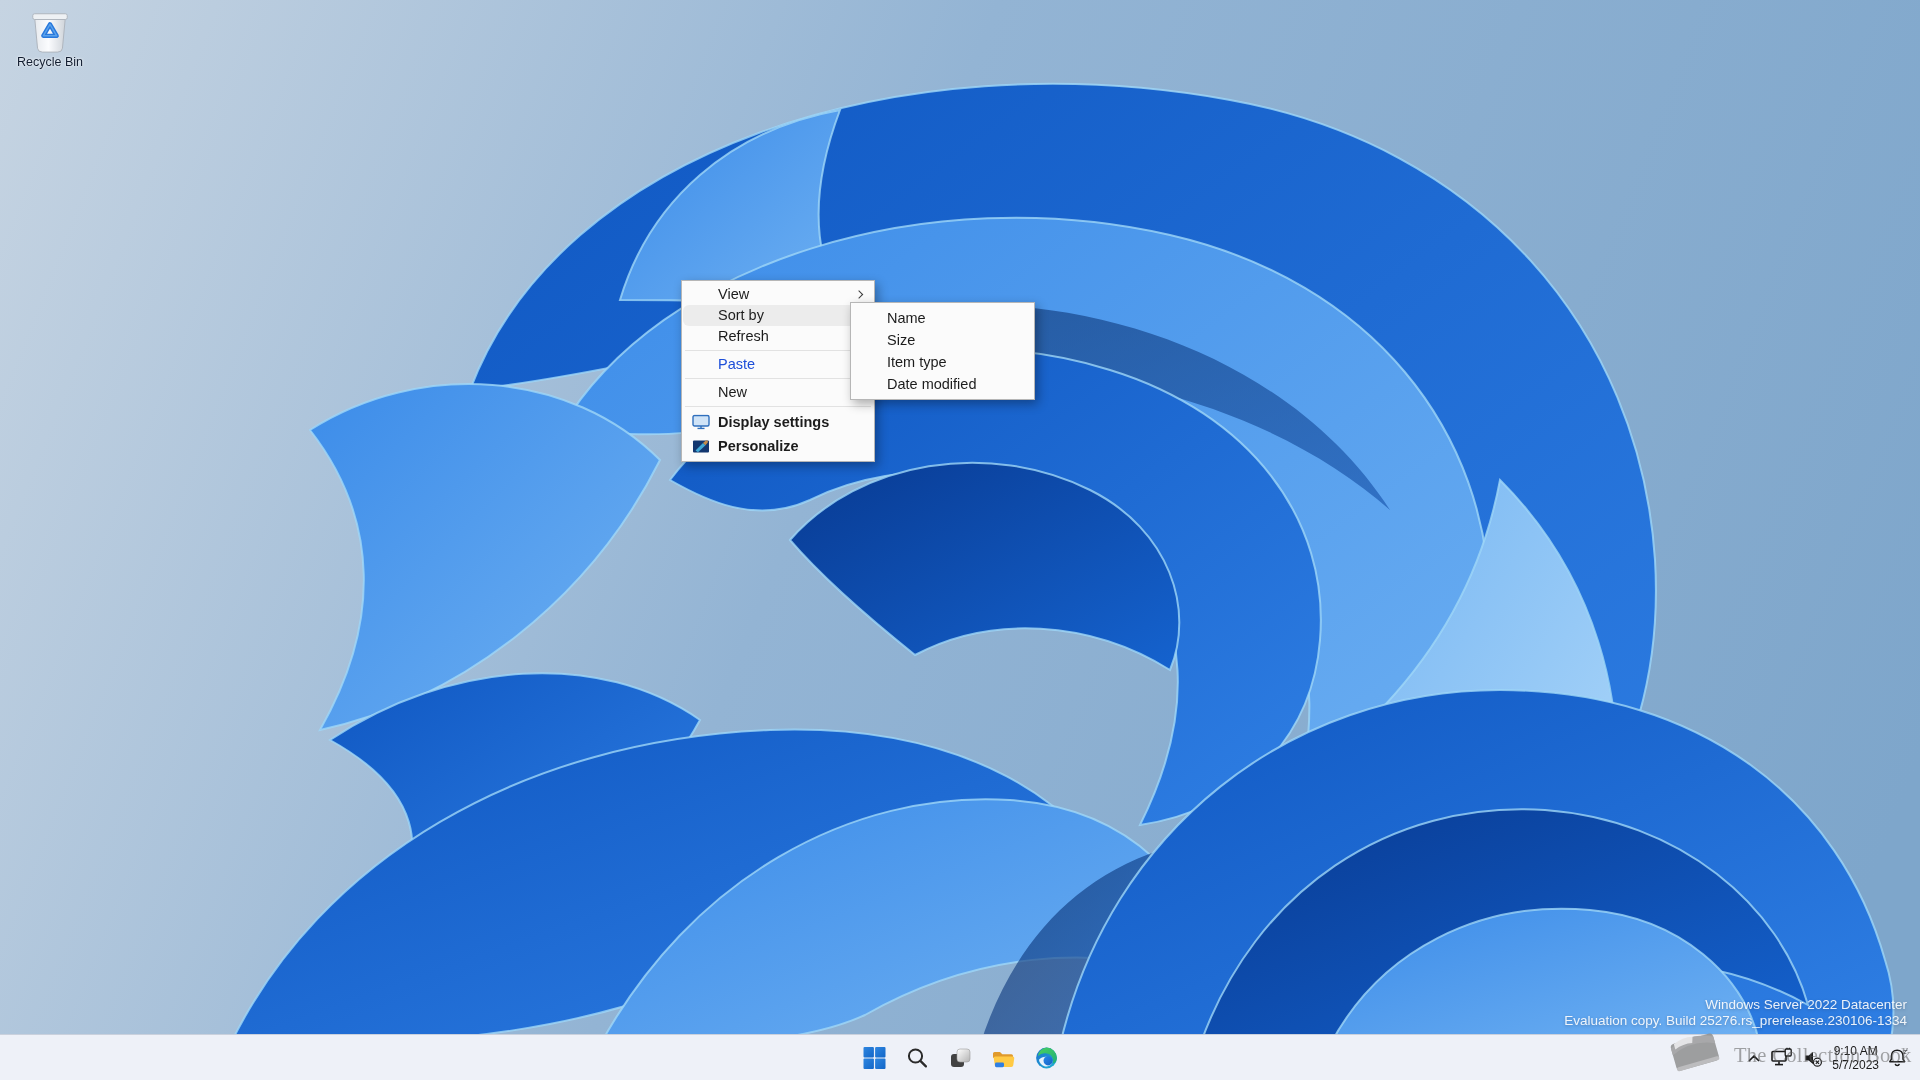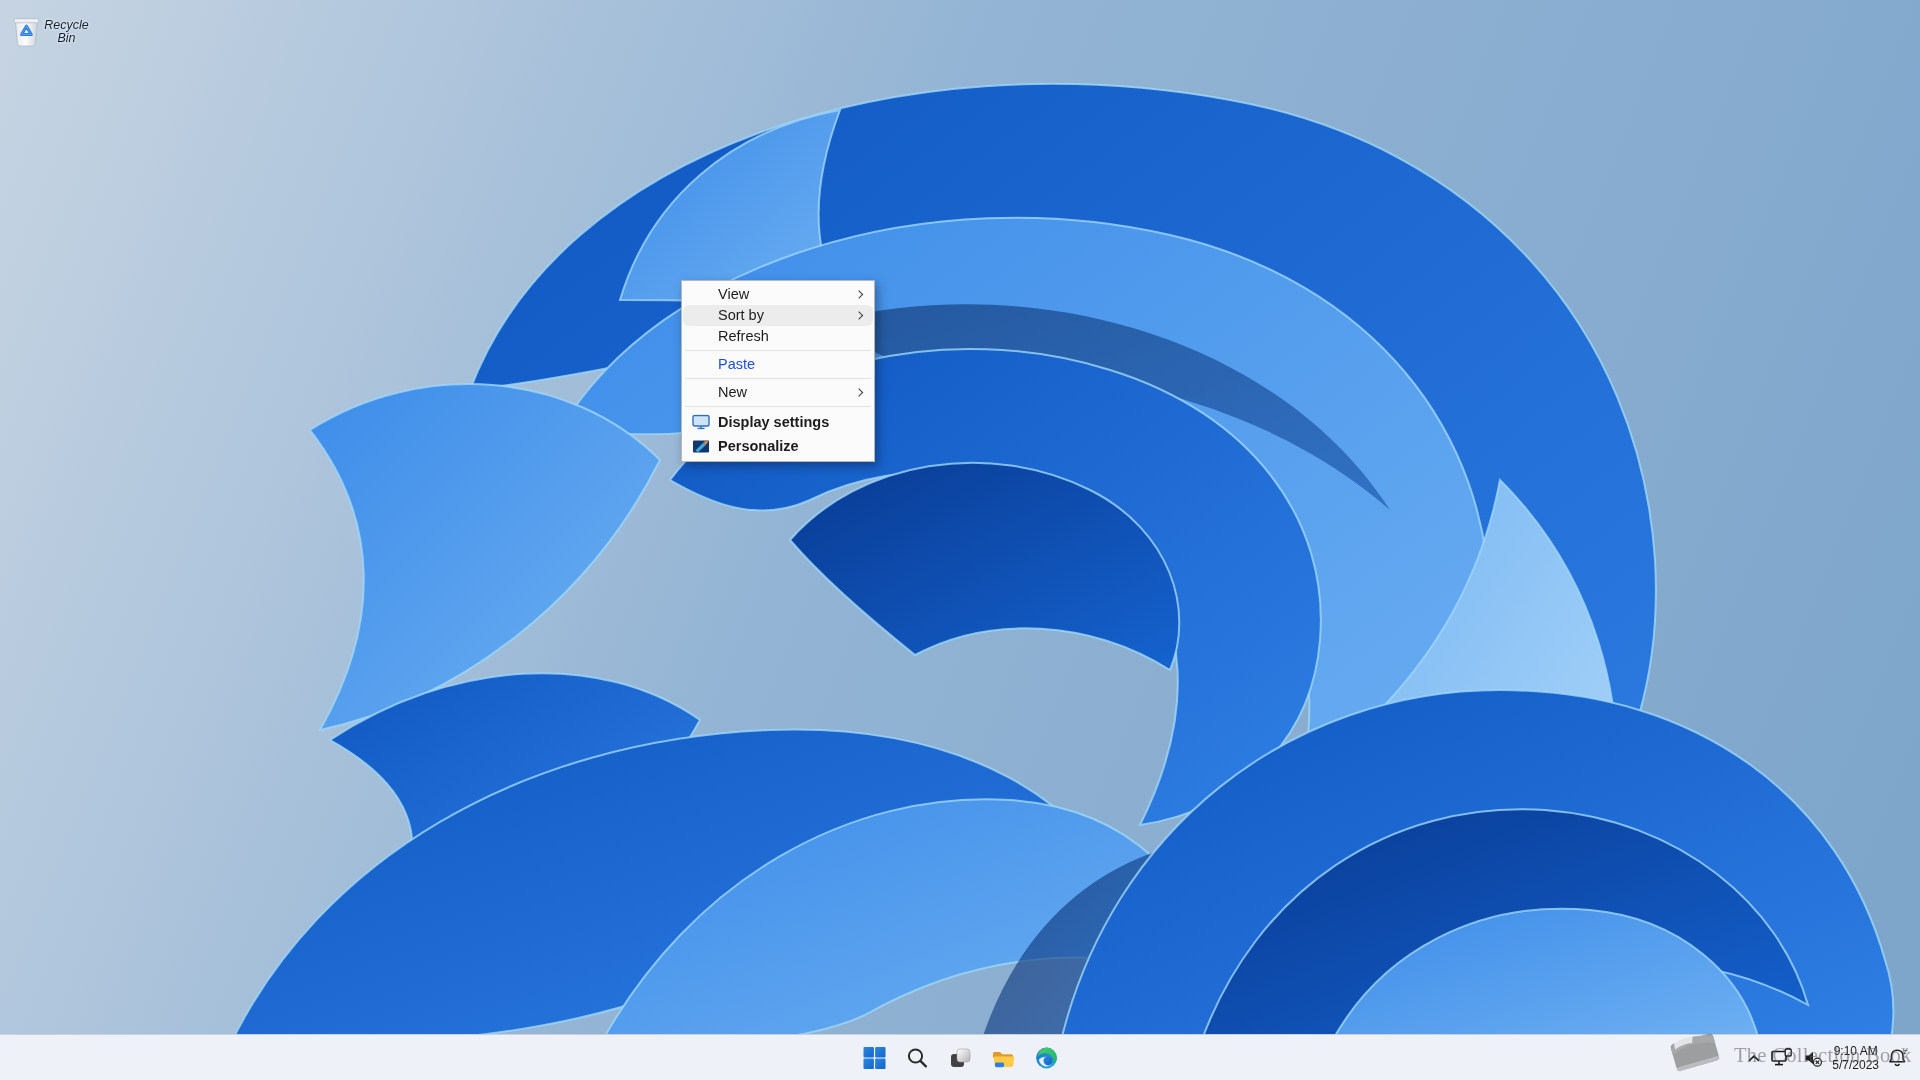--- a/index.html
+++ b/index.html
@@ -3,21 +3,21 @@
 <meta charset="utf-8">
 <style>
   html,body{margin:0;padding:0;background:#222;}
   *{box-sizing:border-box;}
   .screen{position:relative;width:1920px;height:1080px;overflow:hidden;
           font-family:"Liberation Sans","DejaVu Sans",sans-serif;}
   .screen svg.wallpaper{position:absolute;left:0;top:0;z-index:0;}
 
   
   .desk-icon{position:absolute;left:10px;top:8px;width:80px;z-index:2;
-             display:flex;flex-direction:row;align-items:center;cursor:default;font-style:italic;}
+             display:flex;flex-direction:column;align-items:center;cursor:default;}
   .desk-icon .glyph{width:46px;height:46px;}
   .desk-icon .lbl{margin-top:2px;font-size:12.5px;color:#101c30;
                   text-shadow:0 0 3px rgba(255,255,255,.95),0 0 1px rgba(255,255,255,.9);
                   text-align:center;line-height:13px;}
 
   
   .menu{position:absolute;background:#fbfbfb;border:1px solid #b6b6b6;
         box-shadow:3px 4px 10px rgba(0,0,0,.32);padding:3px 1px;z-index:10;}
   .context-menu{left:658px;top:280px;width:194px;margin-left:23px;}
   .submenu{left:850px;top:302px;width:185px;padding:4px 1px;z-index:11;}
@@ -119,20 +119,24 @@
         </linearGradient>
       </defs>
       <path d="M8,10 L11,42 Q11.5,46 16,46 L32,46 Q36.5,46 37,42 L40,10 Z" fill="url(#binG)" stroke="#aeb4bc" stroke-width="1"></path>
       <rect x="6" y="6" width="36" height="6" rx="2" fill="#eef1f4" stroke="#aeb4bc" stroke-width="1"></rect>
       <path d="M24,17 l7,12 h-14 z" fill="none" stroke="#2878dc" stroke-width="4.5" stroke-linejoin="round"></path>
       <path d="M24,17 l7,12 h-14 z" fill="none" stroke="#5aa2ec" stroke-width="1.5" stroke-linejoin="round"></path>
     </svg>
     <div class="lbl">Recycle Bin</div>
   </div>
 
+  <div class="wm-eval">
+    <div>Windows Server 2022 Datacenter</div>
+    <div>Evaluation copy. Build 25276.rs_prerelease.230106-1334</div>
+  </div>
 
   <div class="menu context-menu">
     <div class="menu-item">
       <span>View</span>
       <span class="chev"></span>
     </div>
     <div class="menu-item highlighted">
       <span>Sort by</span>
       <span class="chev"></span>
     </div>
@@ -160,20 +164,34 @@
     <div class="menu-item tall">
       <svg class="mi-icon" viewBox="0 0 18 15">
         <rect x="1" y="2" width="16" height="12" rx="1" fill="#12366f"></rect>
         <path d="M3.5,12 L11,4.5 L13.5,6.8 L6,13.8 Z" fill="#3fa7d6"></path>
         <path d="M11,4.5 L13.2,2.4 Q14.6,1.2 15.6,2.3 Q16.6,3.4 15.4,4.6 L13.5,6.8 Z" fill="#c28a4a"></path>
       </svg>
       <span>Personalize</span>
     </div>
   </div>
 
+  <div class="menu submenu">
+    <div class="menu-item">
+      <span>Name</span>
+    </div>
+    <div class="menu-item">
+      <span>Size</span>
+    </div>
+    <div class="menu-item">
+      <span>Item type</span>
+    </div>
+    <div class="menu-item">
+      <span>Date modified</span>
+    </div>
+  </div>
 
   <div class="taskbar">
     <div class="tb-center">
 
       <div class="tb-btn">
         <svg width="24" height="24" viewBox="0 0 24 24">
           <defs>
               <linearGradient id="winG" x1="0" y1="0" x2="1" y2="1">
             <stop offset="0" stop-color="#2e86e0"></stop>
                 <stop offset="1" stop-color="#1266c8"></stop>

